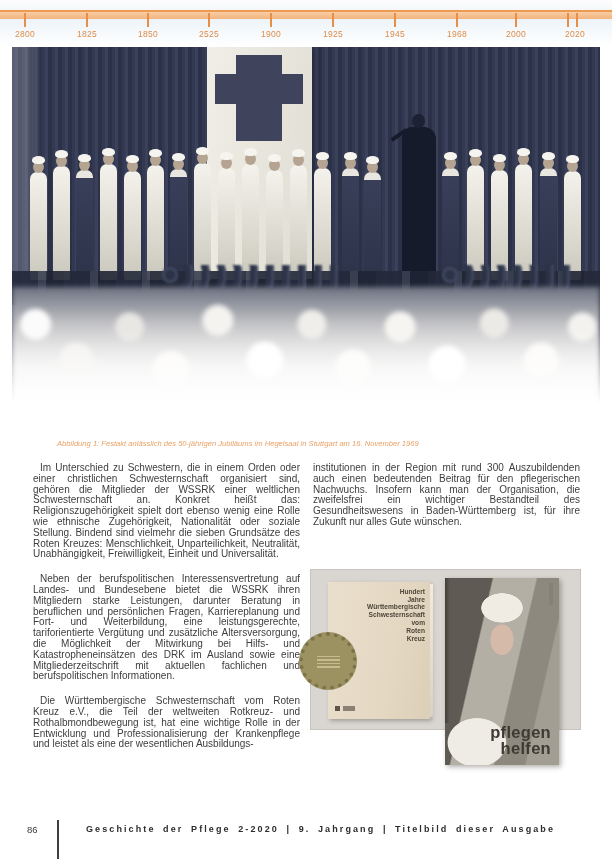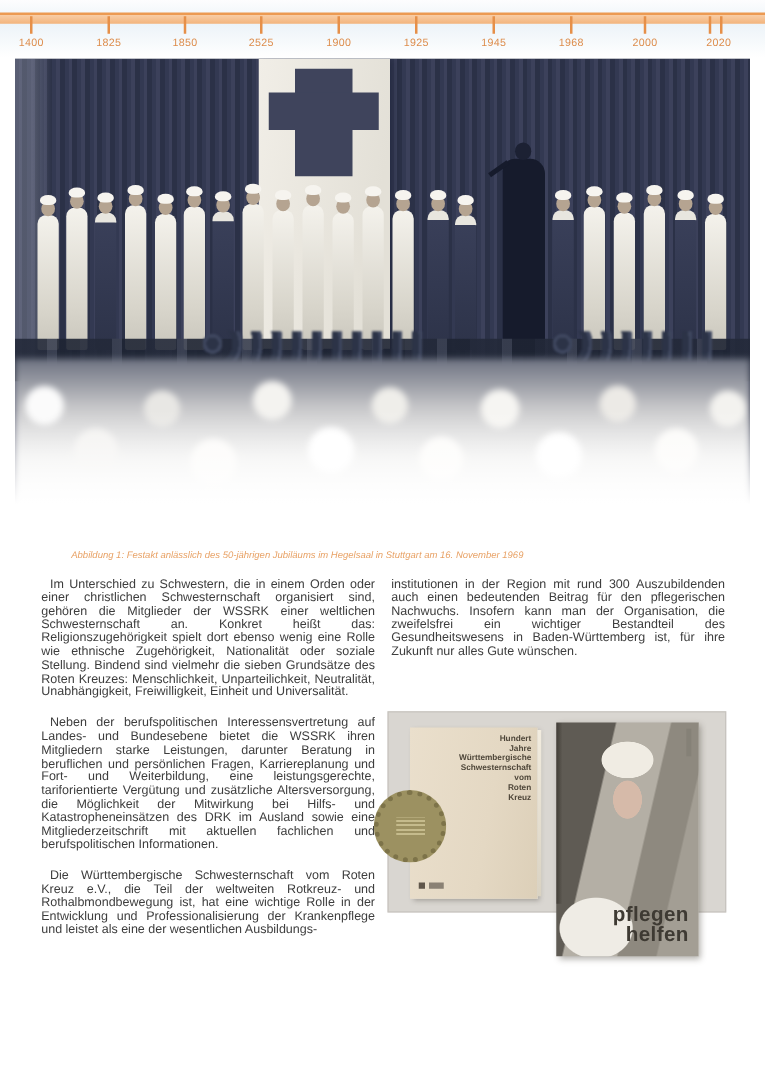--- a/index.html
+++ b/index.html
@@ -140,21 +140,21 @@
     <span class="tl-tick" style="left:208px"></span>
     <span class="tl-tick" style="left:270px"></span>
     <span class="tl-tick" style="left:332px"></span>
     <span class="tl-tick" style="left:394px"></span>
     <span class="tl-tick" style="left:456px"></span>
     <span class="tl-tick" style="left:515px"></span>
     <span class="tl-tick" style="left:567px"></span>
     <span class="tl-tick" style="left:576px"></span>
   </div>
   <div>
-    <span class="tl-year" style="left:25px">1400</span>
+    <span class="tl-year" style="left:25px">2800</span>
     <span class="tl-year" style="left:87px">1825</span>
     <span class="tl-year" style="left:148px">1850</span>
     <span class="tl-year" style="left:209px">2525</span>
     <span class="tl-year" style="left:271px">1900</span>
     <span class="tl-year" style="left:333px">1925</span>
     <span class="tl-year" style="left:395px">1945</span>
     <span class="tl-year" style="left:457px">1968</span>
     <span class="tl-year" style="left:516px">2000</span>
     <span class="tl-year" style="left:575px">2020</span>
   </div>
@@ -226,14 +226,19 @@
           <div class="spinecode"></div>
           <div class="fc-title">
             <span>pflegen</span>
             <span>helfen</span>
           </div>
         </div>
       </figure>
     </div>
   </main>
 
+  <div class="footer">
+    <span class="pageno">86</span>
+    <span class="frule"></span>
+    <span class="ftext">Geschichte der Pflege 2-2020 | 9. Jahrgang | Titelbild dieser Ausgabe</span>
+  </div>
 
 </div>
 
 </body></html>

